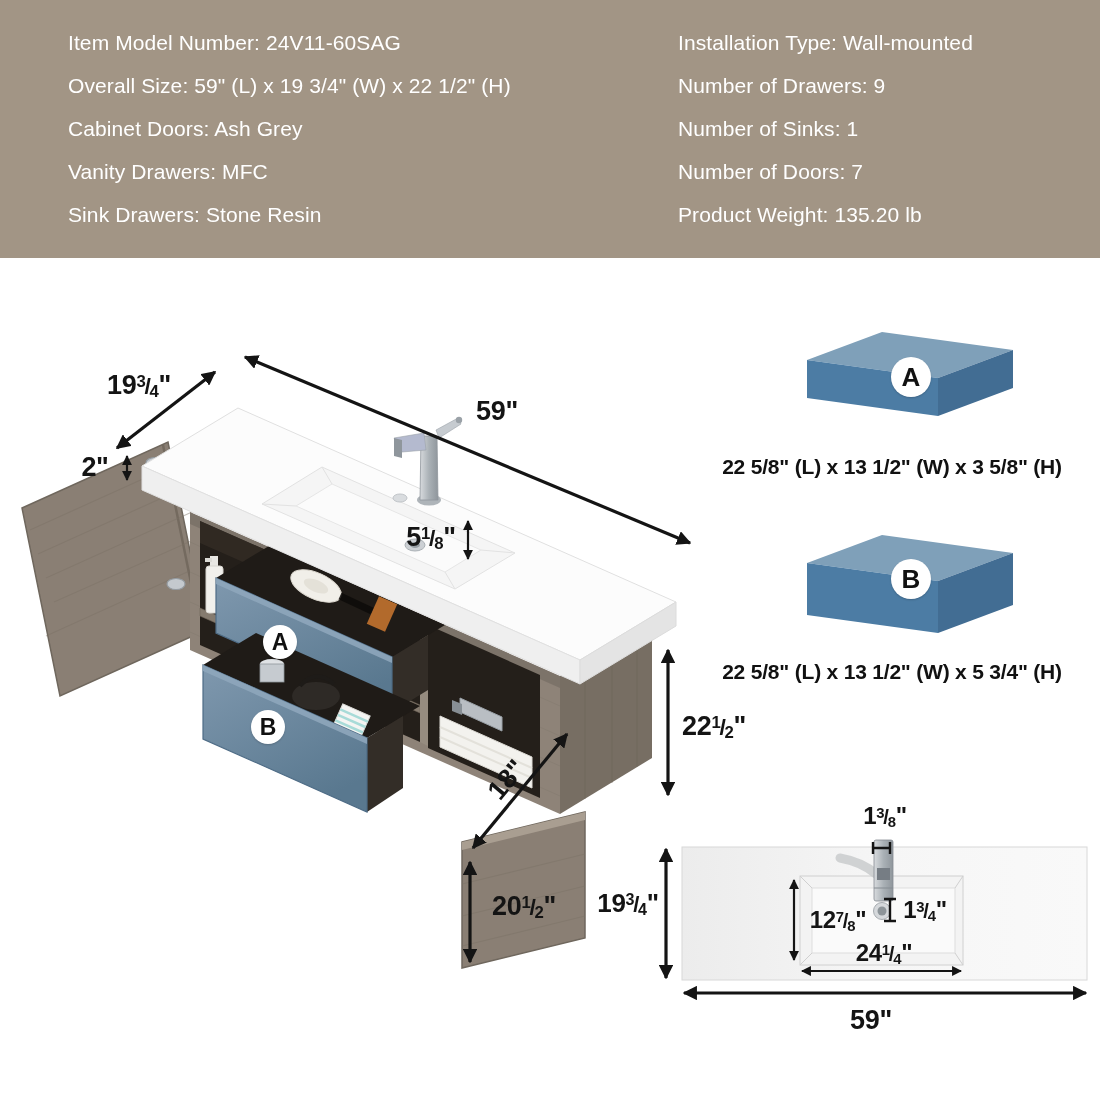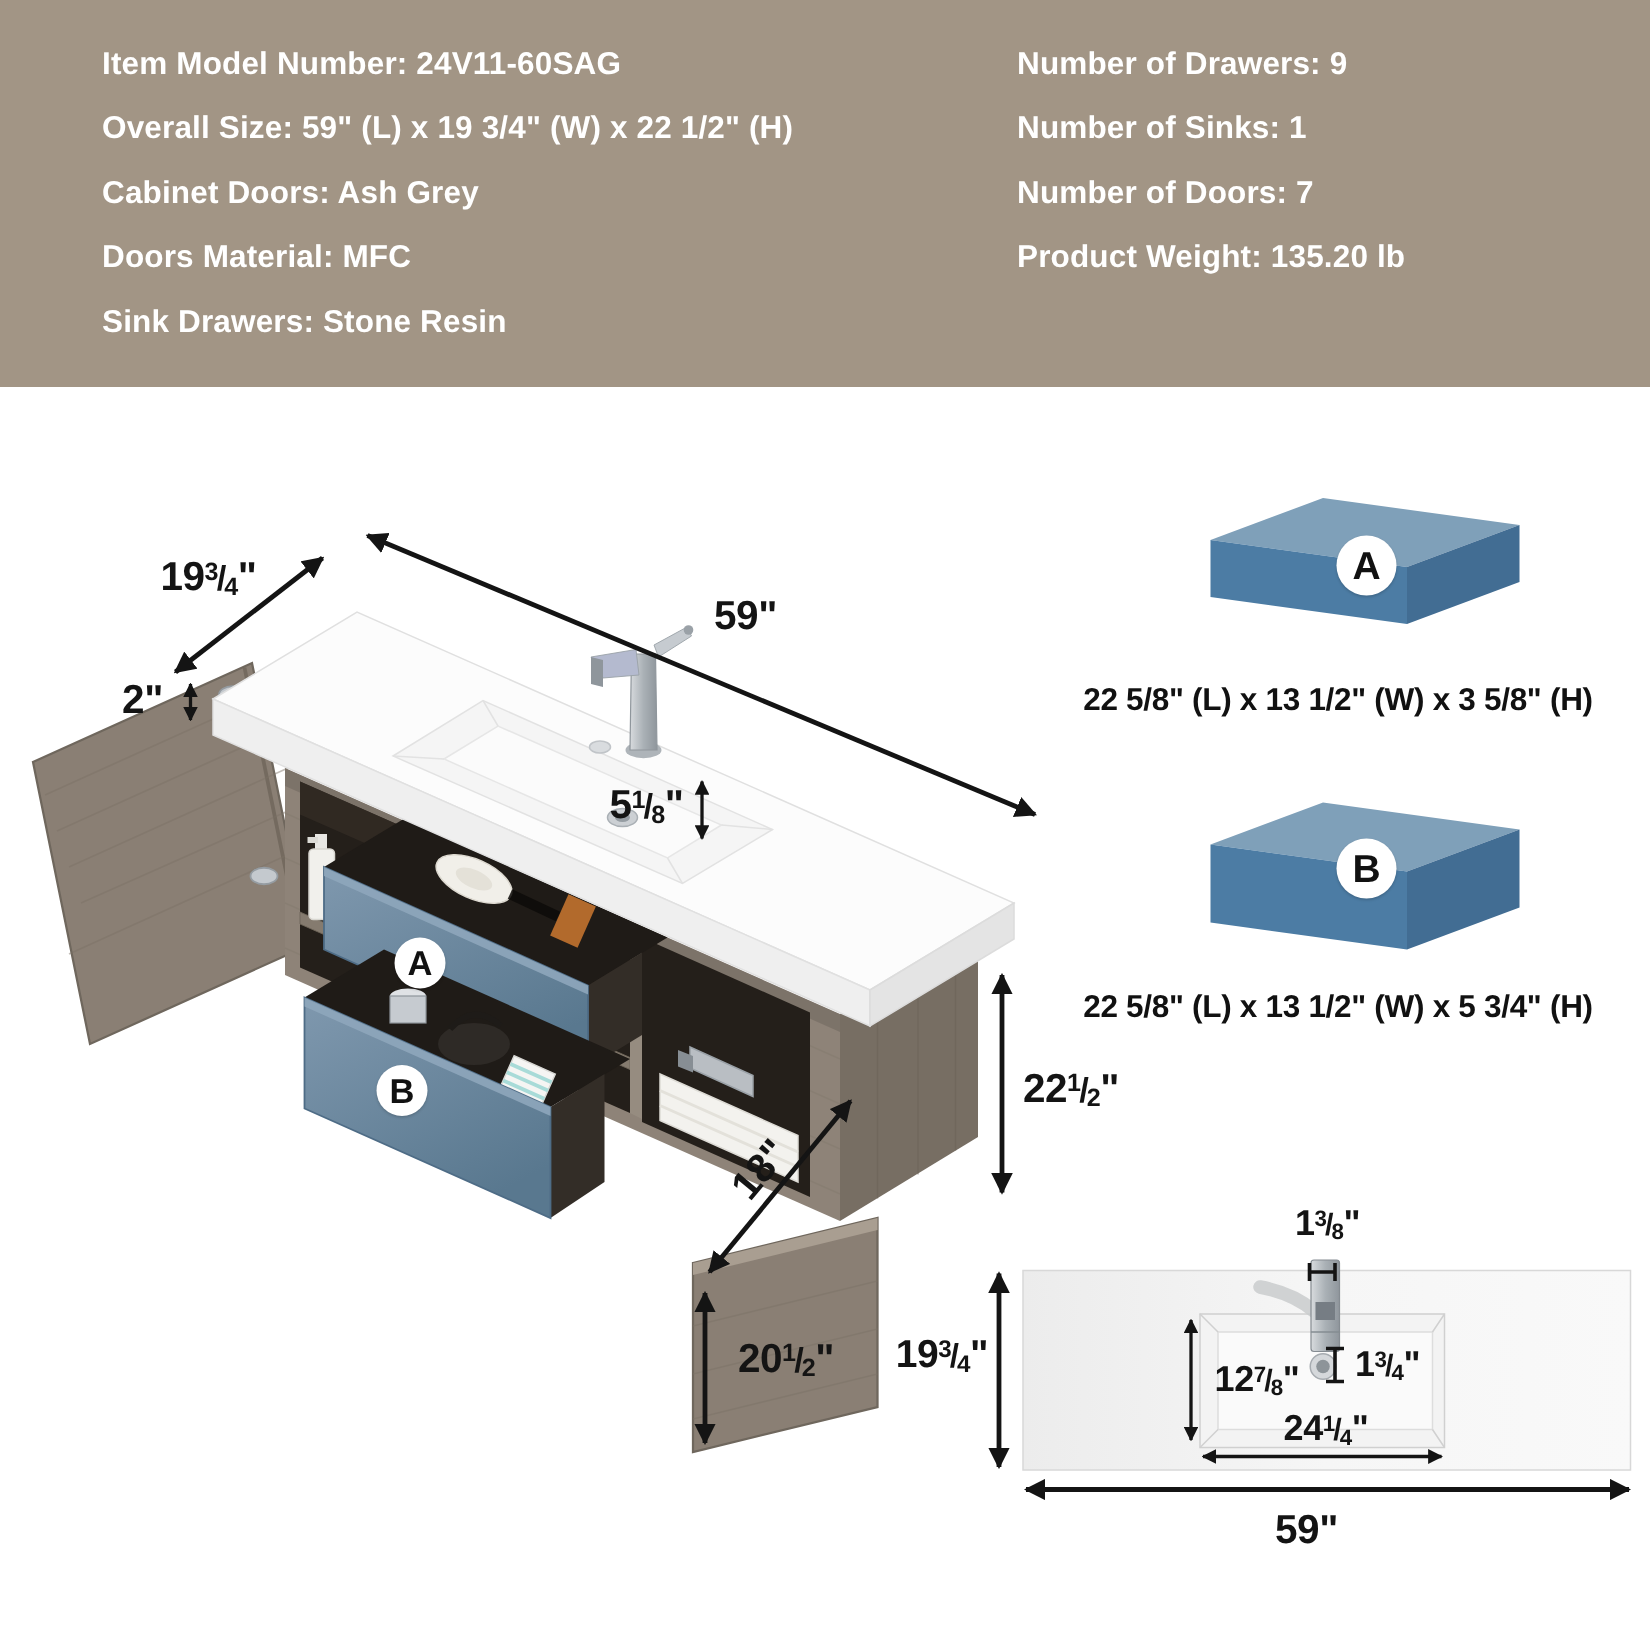--- a/index.html
+++ b/index.html
@@ -9,21 +9,21 @@
   }
   html,body{margin:0;padding:0;background:#ffffff;}
   body{width:1100px;height:1100px;font-family:"Liberation Sans","DejaVu Sans",sans-serif;}
   .page{position:relative;width:1100px;height:1100px;overflow:hidden;background:#fff;}
 
   
   .banner{position:absolute;left:0;top:0;width:1100px;height:258px;background:var(--banner_bg);z-index:3;}
   .banner .col{position:absolute;top:21px;}
   .banner .col.left{left:68px;}
   .banner .col.right{left:678px;}
-  .spec-line{height:43px;line-height:43px;font-size:21px;font-weight:700;color:var(--banner_text);
+  .spec-line{height:43px;line-height:43px;font-size:21px;font-weight:400;color:var(--banner_text);
              letter-spacing:.1px;white-space:nowrap;}
 
   
   .scene{position:absolute;inset:0;z-index:1;}
   svg.art{position:absolute;left:0;top:0;z-index:1;}
   .label-layer{position:absolute;inset:0;z-index:2;}
 
   .dim-label{position:absolute;transform:translate(-50%,-50%);font-weight:700;font-size:27px;
              color:var(--dim);white-space:nowrap;letter-spacing:-.3px;}
   .dim-label.sm{font-size:24px;}
@@ -53,24 +53,25 @@
 </head>
 <body>
 
 <div class="page">
 
   <header class="banner">
     <div class="col left">
       <div class="spec-line">Item Model Number: 24V11-60SAG</div>
       <div class="spec-line">Overall Size: 59" (L) x 19 3/4" (W) x 22 1/2" (H)</div>
       <div class="spec-line">Cabinet Doors: Ash Grey</div>
-      <div class="spec-line">Doors Material: MFC</div>
+      <div class="spec-line">Vanity Drawers: MFC</div>
       <div class="spec-line">Sink Drawers: Stone Resin</div>
     </div>
     <div class="col right">
+      <div class="spec-line">Installation Type: Wall-mounted</div>
       <div class="spec-line">Number of Drawers: 9</div>
       <div class="spec-line">Number of Sinks: 1</div>
       <div class="spec-line">Number of Doors: 7</div>
       <div class="spec-line">Product Weight: 135.20 lb</div>
     </div>
   </header>
 
   <main class="scene">
 
   <svg class="art" width="1100" height="1100" viewBox="0 0 1100 1100">

